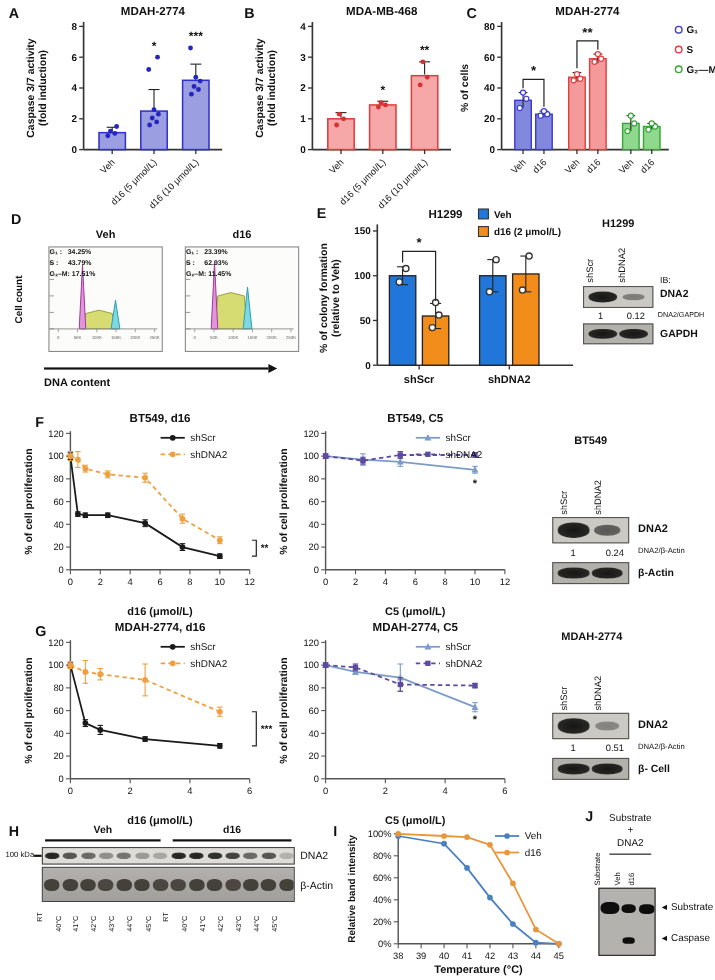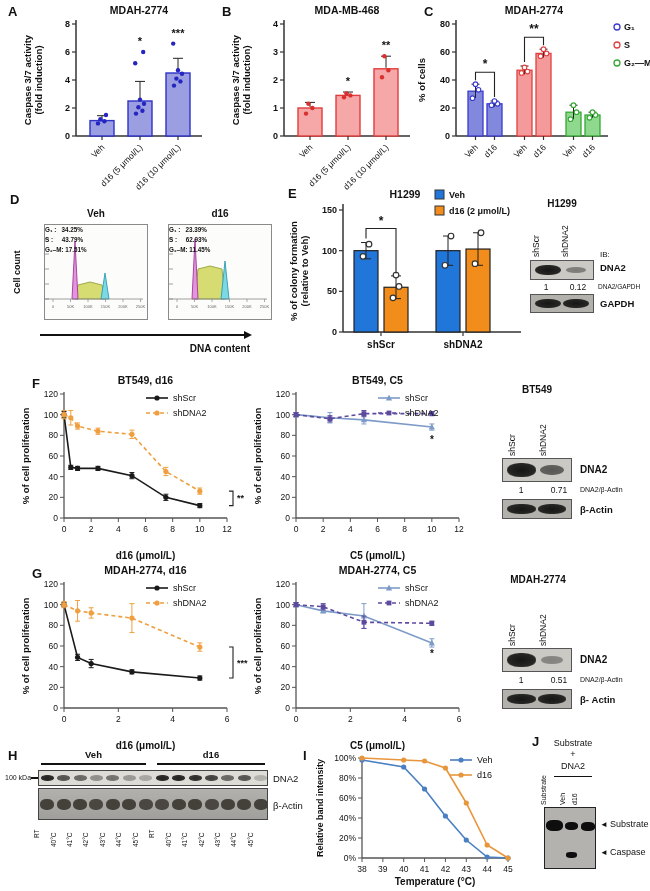--- a/index.html
+++ b/index.html
@@ -10,21 +10,21 @@
 svg{display:block;position:absolute;overflow:visible}
 svg text{font-family:"Liberation Sans","DejaVu Sans",sans-serif}
 .rot{position:absolute;display:inline-block;height:10px;line-height:10px;white-space:nowrap;
      transform-origin:0 100%;transform:rotate(-90deg);font-size:8.5px}
 
 #pD .fbox{position:absolute;width:104px;height:96px;border:1.2px solid #8a8a8a;background:#fcfcfa}
 #pD .ftitle{position:absolute;font-weight:bold;font-size:10px;text-align:center}
 #pD .stats{position:absolute;font-size:6.3px;font-weight:bold;line-height:1.55;white-space:pre;z-index:3}
 #pD .dna-line{position:absolute;height:2px;background:#111}
 #pD .dna-head{position:absolute;width:0;height:0;border-left:8px solid #111;border-top:4.5px solid transparent;border-bottom:4.5px solid transparent}
-#pD .dna-label{position:absolute;font-weight:bold;font-size:10px;text-align:right}
+#pD .dna-label{position:absolute;font-weight:bold;font-size:10px;text-align:left}
 
 .blot{position:absolute}
 .blot-title{position:absolute;font-weight:bold;font-size:10px;text-align:center}
 .bandbox{position:absolute;border:1px solid #555;background:#cbc9c4;overflow:hidden}
 .bandbox.dark{background:#b3b1ac}
 .wband{position:absolute;background:radial-gradient(ellipse at center,#161616 0%,#262624 65%,rgba(70,70,66,0) 100%);border-radius:45%}
 .ratio{position:absolute;font-size:8.5px;text-align:center}
 .rlab{position:absolute;font-size:6.5px}
 .blab{position:absolute;font-weight:bold;font-size:9.5px;white-space:nowrap}
 .ib{position:absolute;font-weight:normal;font-size:8px}
@@ -736,31 +736,31 @@
     <div class="ratio" style="left:2px;top:92px;width:32px">1</div>
     <div class="ratio" style="left:34px;top:92px;width:32px">0.12</div>
     <div class="rlab" style="left:70px;top:93px">DNA2/GAPDH</div>
     <div class="bandbox dark" id="ebox2" style="left:2px;top:104px;width:64px;height:19px">
         <div class="wband" style="left: 3.72px; top: 4px; width: 26.04px; height: 9px; opacity: 1;"></div>
         <div class="wband" style="left: 31.62px; top: 4px; width: 26.04px; height: 9px; opacity: 1;"></div>
       </div>
     <div class="blab" style="left:72px;top:108px">GAPDH</div>
   </div>
 
-  <div class="blot" id="blotF" style="left:498px;top:378px;width:152px;height:175px">
+  <div class="blot" id="blotF" style="left:498px;top:390px;width:152px;height:175px">
     <div class="blot-title" style="left:4px;top:6px;width:70px">BT549</div>
     <span class="rot" style="left:19px;top:68px">shScr</span>
     <span class="rot" style="left:50px;top:68px">shDNA2</span>
     <div class="bandbox" id="fbox1" style="left:4px;top:80px;width:70px;height:24px">
         <div class="wband" style="left: 4.08px; top: 4px; width: 28.56px; height: 14px; opacity: 1;"></div>
         <div class="wband" style="left: 36.822px; top: 5.7325px; width: 24.276px; height: 10.535px; opacity: 0.64;"></div>
       </div>
     <div class="blab" style="left:82px;top:86px;font-size:10px">DNA2</div>
     <div class="ratio" style="left:4px;top:107px;width:38px">1</div>
-    <div class="ratio" style="left:42px;top:107px;width:38px">0.71</div>
+    <div class="ratio" style="left:42px;top:107px;width:38px">0.24</div>
     <div class="rlab" style="left:82px;top:108px;font-size:7px">DNA2/β-Actin</div>
     <div class="bandbox dark" id="fbox2" style="left:4px;top:121px;width:70px;height:20px">
         <div class="wband" style="left: 4.08px; top: 4px; width: 28.56px; height: 10px; opacity: 1;"></div>
         <div class="wband" style="left: 34.68px; top: 4px; width: 28.56px; height: 10px; opacity: 1;"></div>
       </div>
     <div class="blab" style="left:82px;top:126px">β-Actin</div>
   </div>
 
   <div class="blot" id="blotG" style="left:498px;top:568px;width:152px;height:175px">
     <div class="blot-title" style="left:0px;top:6px;width:80px">MDAH-2774</div>
@@ -771,21 +771,21 @@
         <div class="wband" style="left: 38.25px; top: 6.8875px; width: 21.42px; height: 8.225px; opacity: 0.4;"></div>
       </div>
     <div class="blab" style="left:82px;top:86px;font-size:10px">DNA2</div>
     <div class="ratio" style="left:4px;top:107px;width:38px">1</div>
     <div class="ratio" style="left:42px;top:107px;width:38px">0.51</div>
     <div class="rlab" style="left:82px;top:108px;font-size:7px">DNA2/β-Actin</div>
     <div class="bandbox dark" id="gbox2" style="left:4px;top:121px;width:70px;height:20px">
         <div class="wband" style="left: 4.08px; top: 4px; width: 28.56px; height: 10px; opacity: 1;"></div>
         <div class="wband" style="left: 34.68px; top: 4px; width: 28.56px; height: 10px; opacity: 1;"></div>
       </div>
-    <div class="blab" style="left:82px;top:126px">β- Actin</div>
+    <div class="blab" style="left:82px;top:126px">β- Cell</div>
   </div>
 
   <div id="pH" class="abs" style="left:5px;top:748px;width:312px;height:142px">
     <div class="h-grp" style="left:36px;width:105px">Veh</div>
     <div class="h-grp" style="left:152px;width:108px">d16</div>
     <div class="h-line" style="left:36px;top:15px;width:105px"></div>
     <div class="h-line" style="left:152px;top:15px;width:108px"></div>
     <div class="kda" style="left:0;top:26px">100 kDa</div>
     <div class="kda-dash" style="left:26px;top:29px"></div>
     <div class="hbox" id="hbox1" style="left:33px;top:22px;width:230px;height:16px">

